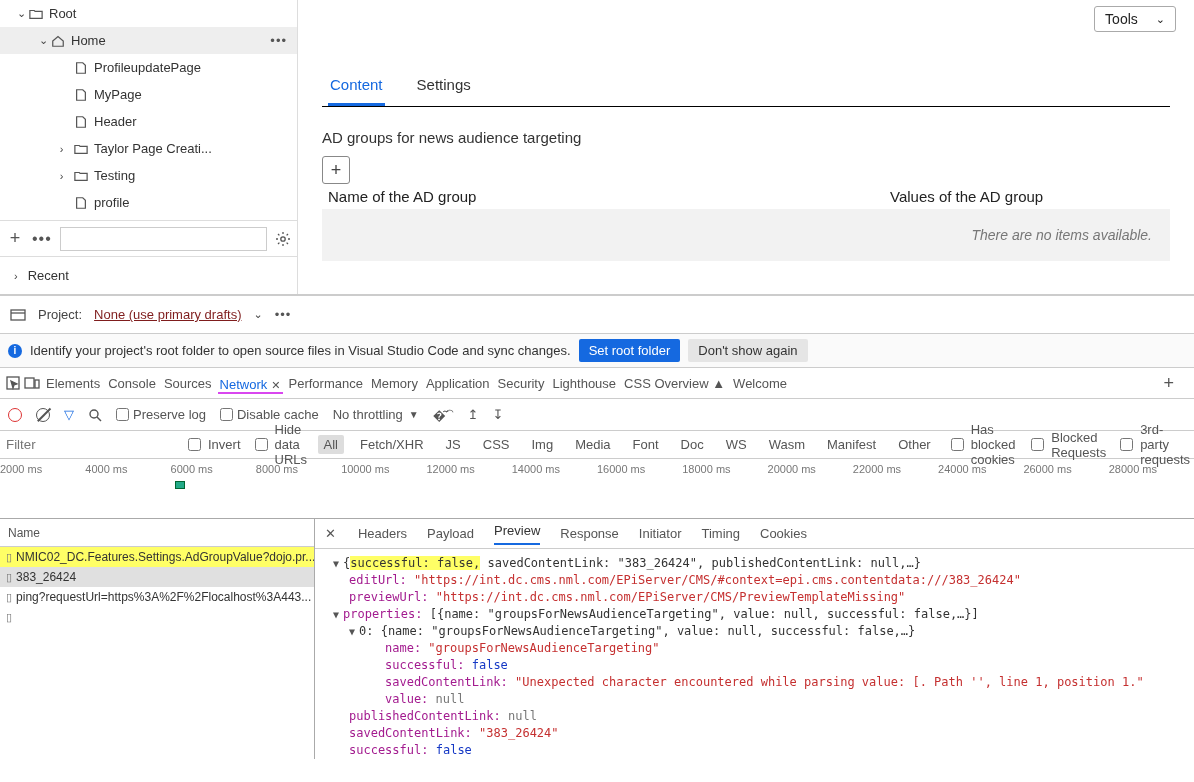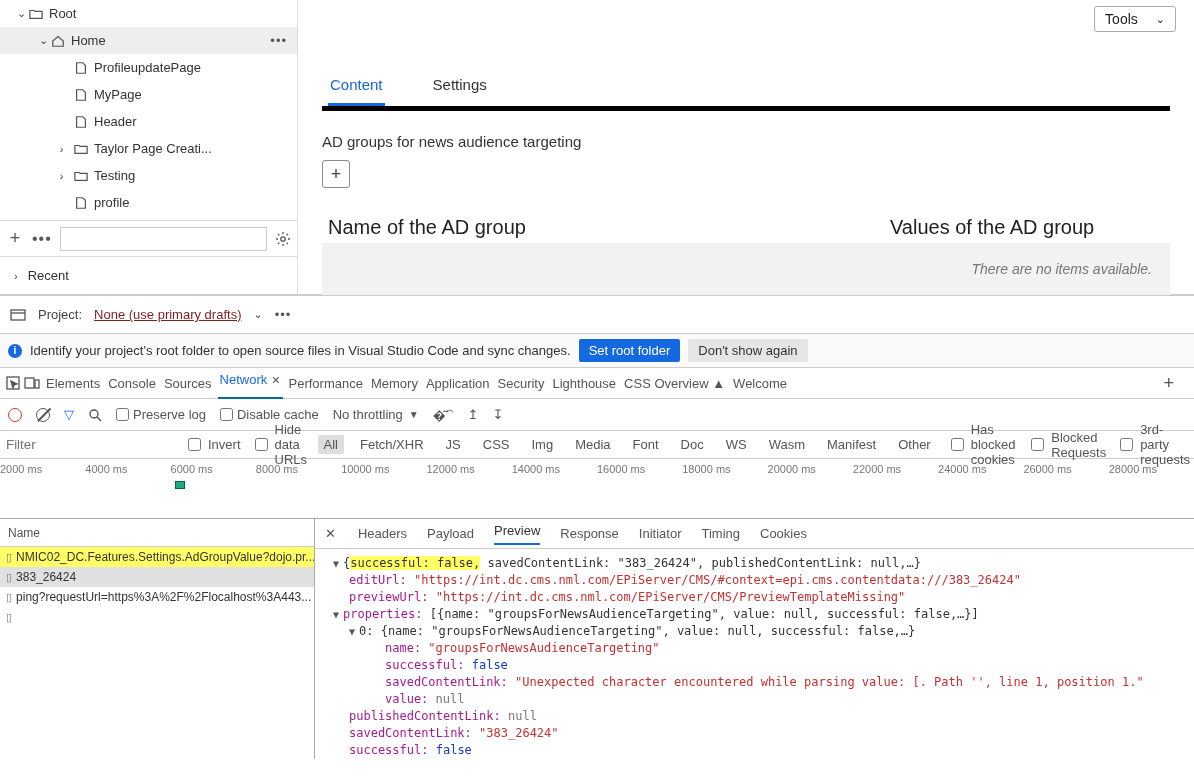--- a/index.html
+++ b/index.html
@@ -19,43 +19,43 @@
 .tree-bottom{border-top:1px solid #ddd;height:36px;display:flex;align-items:center;padding:0 6px;gap:8px}
 .tree-bottom .plus{font-size:18px;color:#555;width:18px;text-align:center}
 .tree-bottom .bdots{font-size:16px;letter-spacing:1px;color:#555}
 .tree-bottom .field{flex:1;height:24px;border:1px solid #ccc;background:#fff}
 .tree-bottom .gear{color:#555}
 .recent-row{border-top:1px solid #ddd;height:38px;display:flex;align-items:center;padding-left:14px;color:#333}
 .recent-row .chev{margin-right:10px;color:#444;font-size:11px}
 .content-pane{flex:1;display:flex;flex-direction:column;padding:0}
 .tools-bar{display:flex;justify-content:flex-end;padding:6px 18px 0 18px}
 .tools-btn{border:1px solid #aaa;border-radius:3px;padding:4px 10px;display:flex;align-items:center;gap:18px;font-size:14px;color:#222}
-.tabs{display:flex;gap:46px;border-bottom:5px solid #000000;margin:38px 24px 0 24px;padding-left:6px}
+.tabs{display:flex;gap:30px;border-bottom:1px solid #000000;margin:38px 24px 0 24px;padding-left:6px}
 .tab{padding:6px 2px 10px 2px;color:#333;font-size:15px}
 .tab.active{color:#1569e0;border-bottom:3px solid #1569e0}
 .content-body{padding:22px 24px}
 .sect-head{font-size:15px;color:#333;margin-bottom:10px}
 .add-btn{width:28px;height:28px;border:1px solid #888;border-radius:3px;display:flex;align-items:center;justify-content:center;color:#444;font-size:18px}
-.cols{display:flex;margin-top:28px;font-size:20px;color:#222}
+.cols{display:flex;margin-top:4px;font-size:15px;color:#222}
 .cols .c1{flex:1;padding-left:6px}
 .cols .c2{width:280px}
 .empty-row{background:#f2f2f2;margin-top:4px;padding:18px;text-align:right;color:#777;font-style:italic;font-size:14px}
 .proj-bar{height:38px;border-top:1px solid #ccc;display:flex;align-items:center;padding:0 10px;gap:12px}
 .proj-bar .ico{color:#555}
 .proj-bar .lbl{color:#444}
 .proj-bar .val{text-decoration:underline;color:#7f1d1d}
 .proj-bar .chev{font-size:11px;color:#444}
 .proj-bar .dots{letter-spacing:1px;color:#555}
 .notice{height:34px;background:#fafafa;border-top:1px solid #ccc;display:flex;align-items:center;padding:0 8px;gap:8px;font-size:13px}
 .notice .info-ico{width:14px;height:14px;border-radius:50%;background:#1569e0;color:#fff;display:flex;align-items:center;justify-content:center;font-size:10px;font-weight:bold}
 .notice .set-btn{background:#1569e0;color:#fff;padding:4px 10px;border-radius:2px}
 .notice .dont{background:#e5e5e5;padding:4px 10px;border-radius:2px}
 .dev-tabs{height:32px;border-top:1px solid #ccc;border-bottom:1px solid #ccc;display:flex;align-items:center;padding:0 6px;gap:4px;color:#555;font-size:13px}
 .dev-tabs .dt{padding:4px 2px}
-.dev-tabs .dt.active{color:#1569e0;border-bottom:2px solid #0369a1;padding-bottom:10px}
+.dev-tabs .dt.active{color:#1569e0;border-bottom:2px solid #d946ef;padding-bottom:0}
 .dev-tabs .dt .x{margin-left:4px;color:#555;font-size:11px}
 .dev-tabs .plus{font-size:18px;color:#555;margin-left:auto;margin-right:14px}
 .net-toolbar{height:32px;border-bottom:1px solid #ccc;display:flex;align-items:center;padding:0 8px;gap:14px;color:#555;font-size:13px}
 .net-toolbar .rec{width:14px;height:14px;border:1.6px solid #d33;border-radius:50%}
 .net-toolbar .nocirc{width:14px;height:14px;border:1.6px solid #555;border-radius:50%;position:relative}
 .net-toolbar .nocirc:after{content:"";position:absolute;left:-2px;top:5px;width:18px;height:1.6px;background:#555;transform:rotate(-45deg)}
 .net-toolbar .chk{display:flex;align-items:center;gap:4px}
 .net-toolbar .chk input{margin:0}
 .net-toolbar .sel{display:flex;align-items:center;gap:6px}
 .filter-row{height:28px;border-bottom:1px solid #ccc;display:flex;align-items:center;padding:0 4px;gap:10px;font-size:13px;color:#555}

